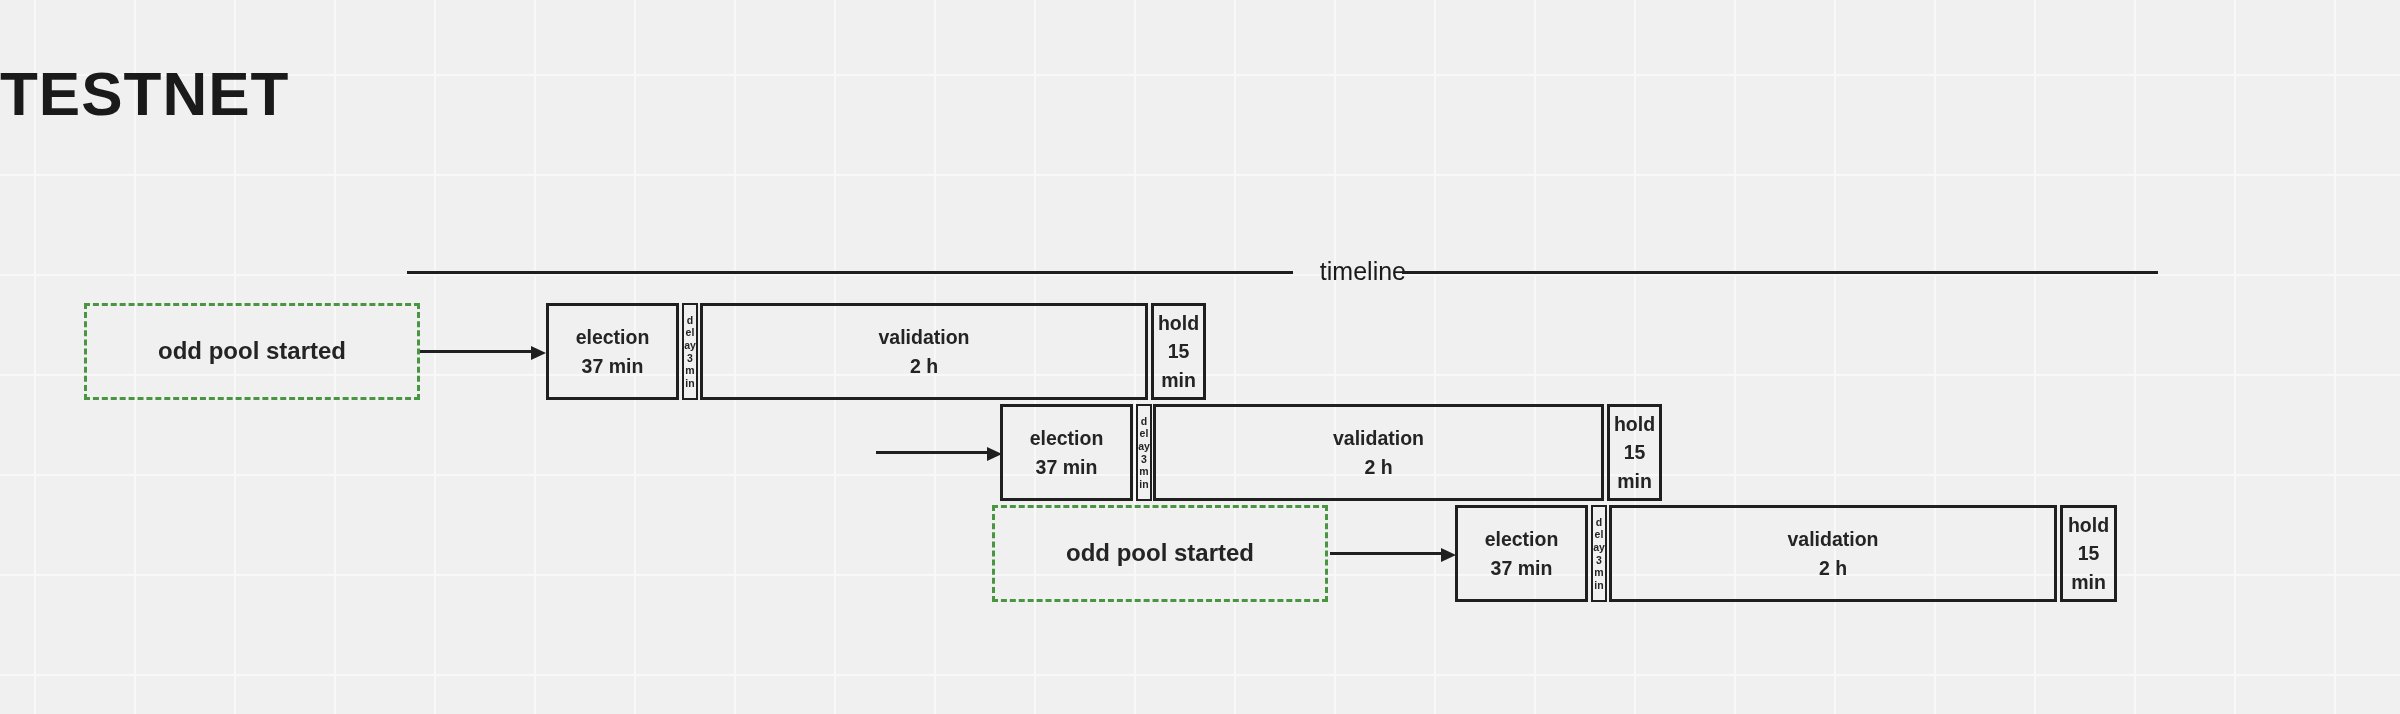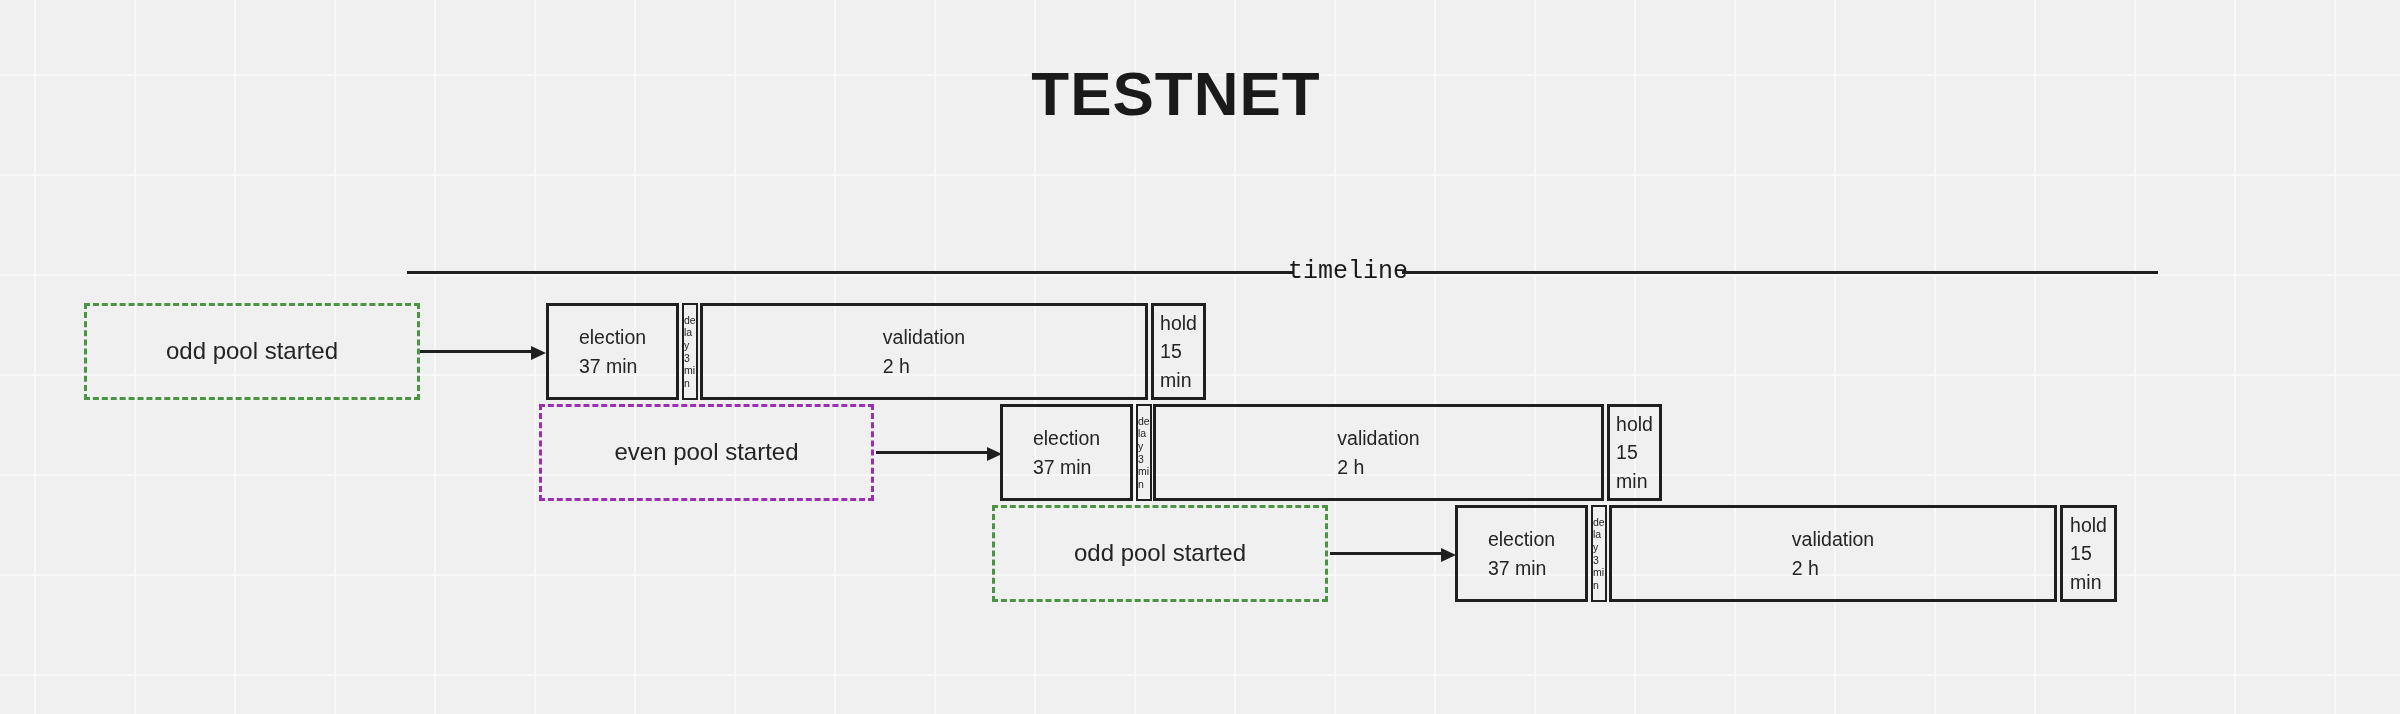--- a/index.html
+++ b/index.html
@@ -17,37 +17,38 @@
     overflow:hidden;
     background-color:var(--background);
     background-image:
       linear-gradient(to right, var(--grid-line) 0, var(--grid-line) 2px, transparent 2px),
       linear-gradient(to bottom, var(--grid-line) 0, var(--grid-line) 2px, transparent 2px);
     background-size:100px 100px, 100px 100px;
     background-position:34px 0, 0 74px;
   }
   .title{
     position:absolute; left:0; top:58px; width:2352px;
-    text-align:center;
+    text-align:left;
     font-size:62px; font-weight:700; letter-spacing:1px;
     color:#1a1a1a;
   }
   .tl-seg{position:absolute; top:271px; height:3px; background:var(--stroke);}
   .tl-seg.left{left:407px; width:886px;}
   .tl-seg.right{left:1402px; width:756px;}
   .tl-label{
     position:absolute; left:1288px; top:257px; width:118px;
-    text-align:right; font-size:25px; color:#1a1a1a;font-family:Liberation Mono, monospace;
+    text-align:right; font-size:25px; color:#1a1a1a;
   }
   .box{
     position:absolute; box-sizing:border-box;
     display:flex; align-items:center; justify-content:center;
-    white-space:pre-line;
+    text-align:center; white-space:pre-line;
     font-size:19.5px; line-height:1.45; color:#242424;
     background:transparent;
+    font-weight:bold;
   }
   .stage{border:3px solid var(--stroke);}
   .stage.delay{
     border-width:2px; font-size:10.5px; line-height:1.2;
     word-break:break-all; white-space:normal; overflow:hidden;
   }
   .pool{border:3px dashed var(--odd-pool-green); font-size:24px;}
   .pool.purple{border-color:var(--even-pool-purple);}
   
   .r1-pool{left:84px;  top:303px; width:336px; height:97px;}
@@ -97,21 +98,20 @@
   <div class="arrow-head a1-head"></div>
   <div class="box stage r1-el">election
 37 min</div>
   <div class="box stage delay r1-dl">delay 3 min</div>
   <div class="box stage r1-va">validation
 2 h</div>
   <div class="box stage r1-ho">hold
 15
 min</div>
 
-  <div class="box pool purple r2-pool">even pool started</div>
   <div class="arrow-line a2-line"></div>
   <div class="arrow-head a2-head"></div>
   <div class="box stage r2-el">election
 37 min</div>
   <div class="box stage delay r2-dl">delay 3 min</div>
   <div class="box stage r2-va">validation
 2 h</div>
   <div class="box stage r2-ho">hold
 15
 min</div>

